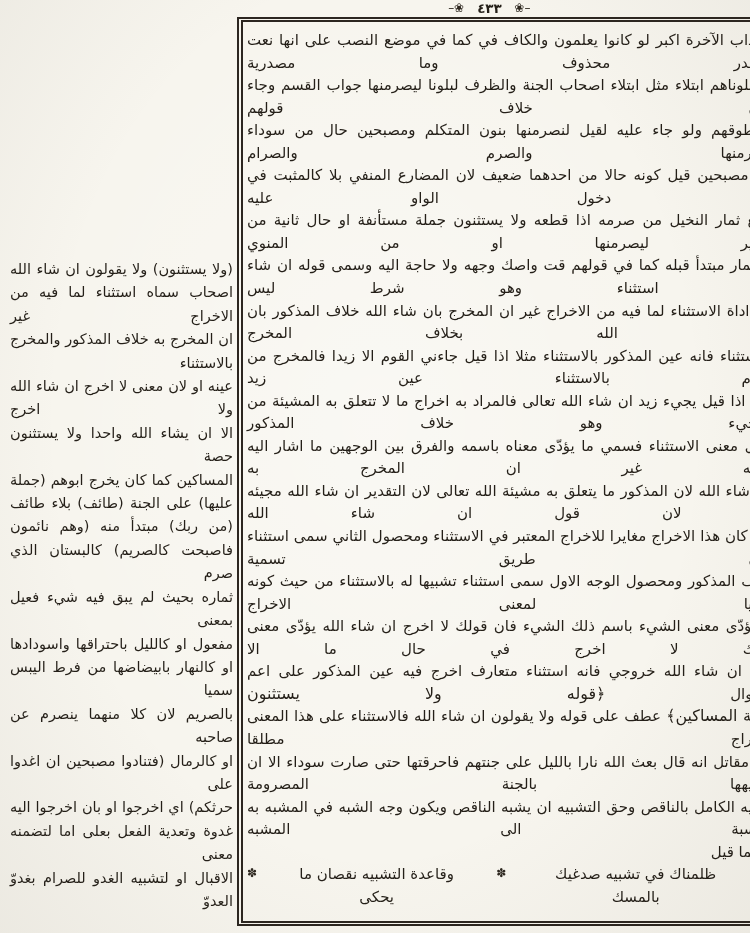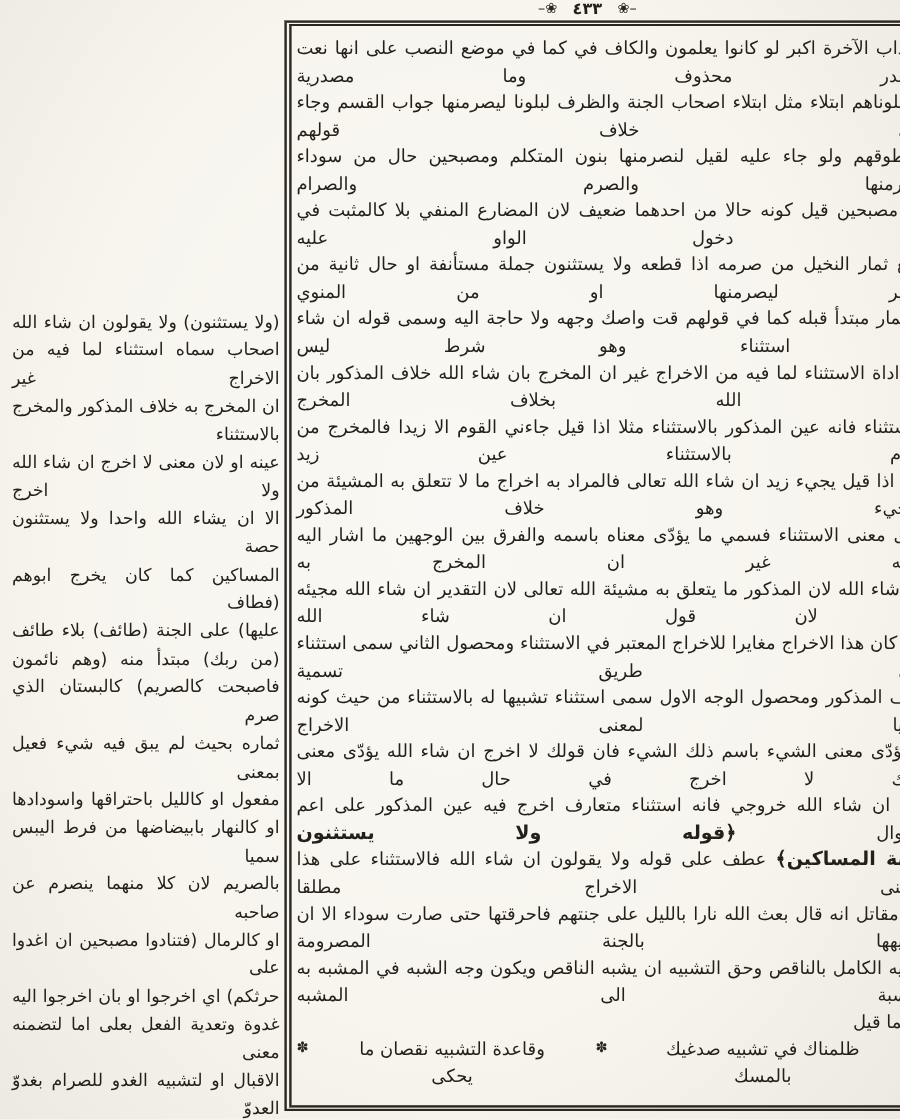--- a/index.html
+++ b/index.html
@@ -27,21 +27,21 @@
     border-bottom:5px double #2c2620;
     border-left:6px double #2c2620;
     padding:7px 9px 0 4px;
     background:transparent;
   }
   .main-text{direction:rtl;font-size:15px;line-height:22.55px;}
   .tline{text-align:justify;text-align-last:justify;white-space:normal;}
   .tline.short{text-align:center;text-align-last:right;padding-right:16px;}
   .verse{display:flex;direction:rtl;justify-content:center;align-items:baseline;column-gap:26px;text-align:center;}
   .verse .orn{font-size:12px;position:relative;top:-2px;color:#2d271f;}
-  .lemma{font-weight:bold;font-size:1.06em;margin-top:30px;}
+  .lemma{font-weight:normal;font-size:1.06em;margin-top:30px;}
   
   .margin-note{
     position:absolute;left:4px;top:258px;width:229px;
     direction:rtl;font-size:14.5px;line-height:23.4px;
     box-sizing:border-box;padding-left:6px;
   }
   .margin-note .tline{text-align:justify;text-align-last:justify;}
 </style>
 </head>
 <body>
@@ -84,21 +84,21 @@
       </div>
     </div>
 </div>
 
 <div class="margin-note">
     <div class="tline">(ولا يستثنون) ولا يقولون ان شاء الله</div>
     <div class="tline">اصحاب سماه استثناء لما فيه من الاخراج غير</div>
     <div class="tline">ان المخرج به خلاف المذكور والمخرج بالاستثناء</div>
     <div class="tline">عينه او لان معنى لا اخرج ان شاء الله ولا اخرج</div>
     <div class="tline">الا ان يشاء الله واحدا ولا يستثنون حصة</div>
-    <div class="tline">المساكين كما كان يخرج ابوهم (فطاف</div>
+    <div class="tline">المساكين كما كان يخرج ابوهم (جملة</div>
     <div class="tline">عليها) على الجنة (طائف) بلاء طائف</div>
     <div class="tline">(من ربك) مبتدأ منه (وهم نائمون</div>
     <div class="tline">فاصبحت كالصريم) كالبستان الذي صرم</div>
     <div class="tline">ثماره بحيث لم يبق فيه شيء فعيل بمعنى</div>
     <div class="tline">مفعول او كالليل باحتراقها واسودادها</div>
     <div class="tline">او كالنهار بابيضاضها من فرط اليبس سميا</div>
     <div class="tline">بالصريم لان كلا منهما ينصرم عن صاحبه</div>
     <div class="tline">او كالرمال (فتنادوا مصبحين ان اغدوا على</div>
     <div class="tline">حرثكم) اي اخرجوا او بان اخرجوا اليه</div>
     <div class="tline">غدوة وتعدية الفعل بعلى اما لتضمنه معنى</div>

